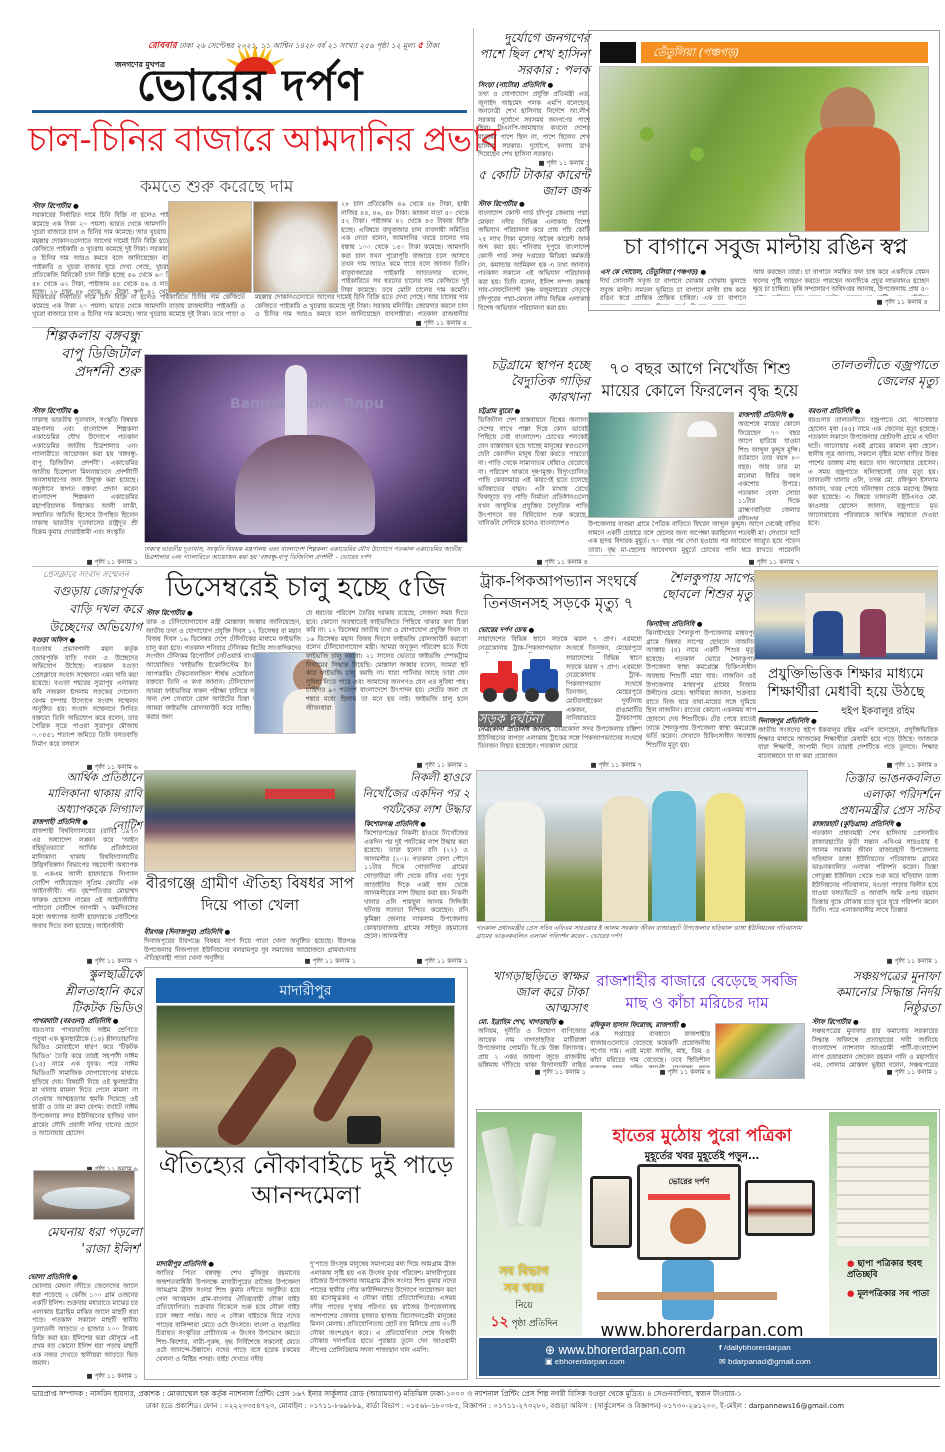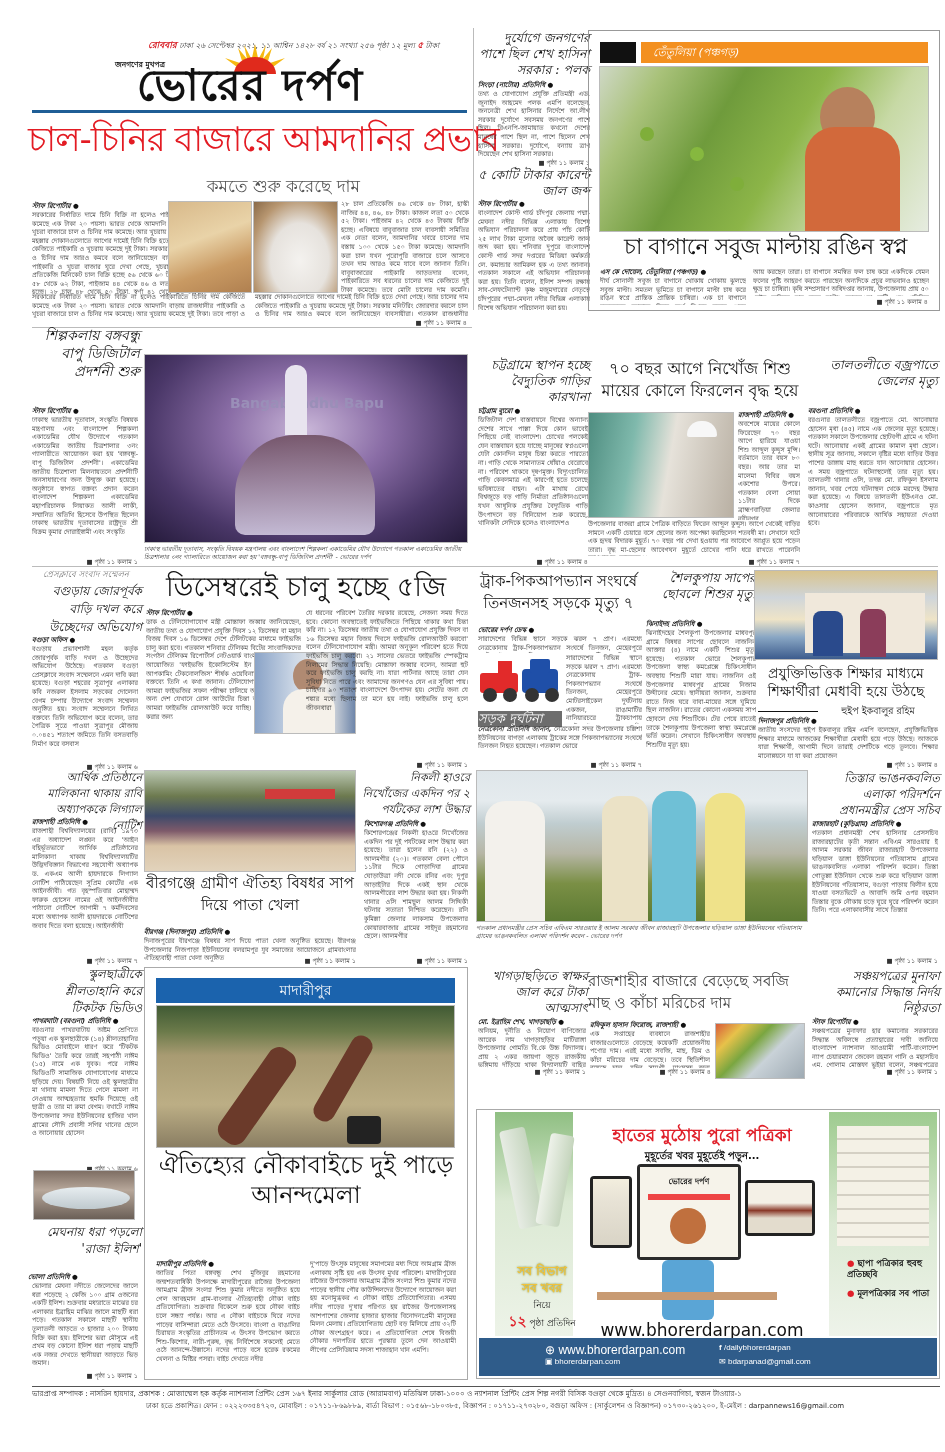--- a/index.html
+++ b/index.html
@@ -34,21 +34,21 @@
       <polygon points="65,14 53,23 50,19"></polygon>
       <polygon points="24,1 31,14 27,15"></polygon>
       <polygon points="46,1 43,15 39,14"></polygon>
   </g>
   <path d="M14,30 A21,17 0 0 1 56,30 Z" fill="#e02a1c"></path>
 </svg>
 <div class="abs" style="left:90px;top:62px;width:320px;font-family:'DejaVu Sans',sans-serif;font-weight:bold;font-size:43px;line-height:46px;color:#111;letter-spacing:1px;text-align:center">ভোরের দর্পণ</div>
 <div class="abs" style="left:32px;top:110px;width:435px;height:3px;background:#1f5e96"></div>
 
 <div class="abs" style="left:28px;top:118px;width:440px;font-family:'DejaVu Sans',sans-serif;font-size:34px;line-height:42px;color:#e31b23;text-align:center;white-space:nowrap;letter-spacing:-1px">চাল-চিনির বাজারে আমদানির প্রভাব</div>
-<div class="abs" style="left:140px;top:175px;width:220px;font-family:'DejaVu Sans',sans-serif;font-size:17px;line-height:22px;color:#555;text-align:right">কমতে শুরু করেছে দাম</div>
+<div class="abs" style="left:140px;top:175px;width:220px;font-family:'DejaVu Sans',sans-serif;font-size:17px;line-height:22px;color:#555;text-align:left">কমতে শুরু করেছে দাম</div>
 <div class="abs by" style="left:32px;top:202px"><span>স্টাফ রিপোর্টার</span> ●</div>
 <div class="abs txt" style="left:32px;top:211px;width:213px;height:83px">সরকারের নির্ধারিত দামে চিনি বিক্রি না হলেও পাইকারিতে চিনির দাম কেজিতে কমেছে এক টাকা ২০ পয়সা। ভারত থেকে আমদানি বাড়ায় রাজধানীর পাইকারি ও খুচরা বাজারে চাল ও চিনির দাম কমেছে। আর খুচরায় কমেছে দুই টাকা। তবে পাড়া ও মহল্লার দোকানগুলোতে আগের দামেই চিনি বিক্রি হতে দেখা গেছে। আর চালের দাম কেজিতে পাইকারি ও খুচরায় কমেছে দুই টাকা। সরকার মনিটরিং জোরদার করলে চাল ও চিনির দাম আরও কমবে বলে জানিয়েছেন ব্যবসায়ীরা। গতকাল রাজধানীর পাইকারি ও খুচরা বাজার ঘুরে দেখা গেছে, খুচরা বাজারে জাত ও মানভেদে প্রতিকেজি মিনিকেট চাল বিক্রি হচ্ছে ৫৬ থেকে ৬০ টাকায়, নাজিরশাইল প্রতিকেজি ৫৮ থেকে ৬২ টাকা, পাইজাম ৪৪ থেকে ৪৬ ও লতা ৫৩ থেকে ৫৪ টাকায় বিক্রি হচ্ছে। ২৮ চাল ৪৮ থেকে ৫০ টাকা, স্বর্ণা ৪১ থেকে ৪৪ টাকায়। আর পাইকারি বাজারে প্রতিকেজি মিনিকেট মানভেদে ৫২, ৫৪, ৫৭ টাকা। নাজিরশাইল ৫৫, ৫৮, ৬২ টাকা।</div>
 <div class="abs photo" style="left:168px;top:201px;width:84px;height:92px;background:linear-gradient(160deg,#d8b98a 0%,#e9d3a8 40%,#c99a63 70%,#b08050 100%)"></div>
 <div class="abs photo" style="left:253px;top:201px;width:85px;height:92px;background:radial-gradient(ellipse at 55% 65%,#f4f2ef 0%,#e6e2dd 45%,#b79670 75%,#8a6a48 100%)"></div>
 <div class="abs txt" style="left:341px;top:200px;width:128px;height:92px">২৮ চাল প্রতিকেজি ৪৬ থেকে ৪৮ টাকা, হাস্কী নাজির ৪৪, ৪৬, ৪৮ টাকা। কাজল লতা ৫০ থেকে ৫২ টাকা। পাইজাম ৪২ থেকে ৪৩ টাকায় বিক্রি হচ্ছে। এবিষয়ে বাবুবাজার চাল ব্যবসায়ী সমিতির এক নেতা বলেন, আমদানির খবরে চালের দাম বস্তায় ১০০ থেকে ১৫০ টাকা কমেছে। আমদানি করা চাল যখন পুরোপুরি বাজারে চলে আসবে তখন দাম আরও কমে যাবে বলে জানান তিনি। বাবুবাজারের পাইকারি আড়তদার বলেন, পাইকারিতে সব ধরনের চালের দাম কেজিতে দুই টাকা কমেছে। তবে মোটা চালের দাম কমেনি। সামনে চালের দাম আরও কমবে। বাবুবাজারের পাইকারি বাজারের সরাজ আড়তের ম্যানেজার মো. সাব্বির বলেন, ভারত থেকে আমদানি করা চাল বাজারে আসায় এক মাসের ব্যবধানে বস্তায় ১০০ থেকে ১৫০ টাকা কমেছে। দাম কমলেও বিক্রি কমে গেছে। তবে ভারত থেকে যে পরিমাণ চাল আমদানি হচ্ছে তাতে চালের দাম আরও কমার কথা। চালের দাম কেজিতে দুই টাকা না পাঁচ টাকা কম</div>
 <div class="abs txt" style="left:32px;top:293px;width:436px;height:26px;column-count:2;column-gap:10px"><span>সরকারের নির্ধারিত দামে চিনি বিক্রি না হলেও পাইকারিতে চিনির দাম কেজিতে কমেছে এক টাকা ২০ পয়সা। ভারত থেকে আমদানি বাড়ায় রাজধানীর পাইকারি ও খুচরা বাজারে চাল ও চিনির দাম কমেছে। আর খুচরায় কমেছে দুই টাকা। তবে পাড়া ও মহল্লার দোকানগুলোতে আগের দামেই চিনি বিক্রি হতে দেখা গেছে। আর চালের দাম কেজিতে পাইকারি ও খুচরায় কমেছে দুই টাকা। সরকার মনিটরিং জোরদার করলে চাল ও চিনির দাম আরও কমবে বলে জানিয়েছেন ব্যবসায়ীরা। গতকাল রাজধানীর পাইকারি ও খুচরা বাজার ঘুরে দেখা গেছে, খুচরা বাজারে জাত ও মানভেদে প্রতিকেজি মিনিকেট চাল বিক্রি হচ্ছে ৫৬ থেকে ৬০ টাকায়, নাজিরশাইল প্রতিকেজি ৫৮ থেকে ৬২ টাকা, পাইজাম ৪৪ থেকে ৪৬ ও লতা ৫৩ থেকে ৫৪ টাকায় বিক্রি হচ্ছে। ২৮ চাল ৪৮ থেকে ৫০ টাকা, স্বর্ণা ৪১ থেকে ৪৪ টাকায়। আর পাইকারি বাজারে প্রতিকেজি মিনিকেট মানভেদে ৫২, ৫৪, ৫৭ টাকা। নাজিরশাইল ৫৫, ৫৮, ৬২ টাকা।</span></div>
 <div class="abs cont" style="left:395px;top:318px;width:72px">■ পৃষ্ঠা ১১ কলাম ৪</div>
 
 <div class="abs vr" style="left:473px;top:28px;height:282px"></div>
 <div class="abs hd" style="left:478px;top:30px;width:112px;font-size:12.5px;line-height:16px">দুর্যোগে জনগণের পাশে ছিল শেখ হাসিনা সরকার : পলক</div>
@@ -211,33 +211,33 @@
 <div class="abs" style="left:150px;top:1150px;width:312px;font-family:'DejaVu Sans',sans-serif;font-size:24px;line-height:30px;color:#111;text-align:center">ঐতিহ্যের নৌকাবাইচে দুই পাড়ে আনন্দমেলা</div>
 <div class="abs by" style="left:156px;top:1260px"><span>মাদারীপুর প্রতিনিধি</span> ●</div>
 <div class="abs txt" style="left:156px;top:1269px;width:144px;height:106px">জাতির পিতা বঙ্গবন্ধু শেখ মুজিবুর রহমানের জন্মশতবার্ষিকী উপলক্ষে মাদারীপুরের রাজৈর উপজেলা আমগ্রাম ব্রীজ সংলগ্ন শিশু কুমার নদীতে অনুষ্ঠিত হয়ে গেল আবহমান গ্রাম-বাংলার ঐতিহ্যবাহী নৌকা বাইচ প্রতিযোগিতা। শুক্রবার বিকেলে শুরু হয়ে নৌকা বাইচ চলে সন্ধ্যা পর্যন্ত। আর এ নৌকা বাইচকে ঘিরে নদের পাড়ের বাসিন্দারা মেতে ওঠে উৎসবে। বাংলা ও বাঙালির চিরায়ত সংস্কৃতির প্রাচীনতম এ উৎসব উপভোগ করতে শিশু-কিশোর, নারী-পুরুষ, বৃদ্ধ নির্বিশেষে সকলেই মেতে ওঠে আনন্দে-উল্লাসে। নদের পাড়ে বসে হরেক রকমের খেলনা ও মিষ্টির পসরা। বাইচ দেখতে নদীর</div>
 <div class="abs txt" style="left:310px;top:1260px;width:146px;height:115px">দু'পাড়ে উৎসুক মানুষের সমাগমের মধ্য দিয়ে আমগ্রাম ব্রীজ এলাকায় সৃষ্টি হয় এক উৎসব মুখর পরিবেশ। মাদারীপুরের রাজৈর উপজেলার আমগ্রাম ব্রীজ সংলগ্ন শিশু কুমার নদের পাড়ের স্থানীয় গৌর কাউন্সিলদের উদ্যোগে আয়োজন করা হয় মনোমুগ্ধকর এ নৌকা বাইচ প্রতিযোগিতার। এসময় নদীর পাড়ের দু'ধার পরিণত হয় রাজৈর উপজেলাসহ আশপাশের জেলার হাজার হাজার বিনোদনপ্রেমী মানুষের মিলন মেলায়। প্রতিযোগিতায় ছোট বড় মিলিয়ে প্রায় ৩২টি নৌকা অংশগ্রহণ করে। এ প্রতিযোগিতা শেষে বিজয়ী নৌকার দলপতির হাতে পুরস্কার তুলে দেন আওয়ামী লীগের প্রেসিডিয়াম সদস্য শাজাহান খান এমপি।</div>
 
 <div class="abs hd" style="left:476px;top:968px;width:112px;font-size:12px;line-height:16px">খাগড়াছড়িতে স্বাক্ষর জাল করে টাকা আত্মসাৎ</div>
 <div class="abs by" style="left:478px;top:1018px"><span>মো. ইব্রাহিম শেখ, খাগড়াছড়ি</span> ●</div>
 <div class="abs txt" style="left:478px;top:1027px;width:108px;height:42px">অনিয়ম, দুর্নীতি ও নিয়োগ বাণিজ্যের আরেক নাম খাগড়াছড়ির মাটিরাঙ্গা উপজেলার গোমতি বি.কে উচ্চ বিদ্যালয়। প্রায় ২ একর জায়গা জুড়ে রাজকীয় ভঙ্গিমায় দাঁড়িয়ে থাকা বিদ্যালয়টি বাহির থেকে দেখতে দৃষ্টি নন্দন হলেও এর ভিতরে রয়েছে অসংখ্য দুর্নীতি। মূলত</div>
 <div class="abs cont" style="left:520px;top:1067px;width:66px">■ পৃষ্ঠা ১১ কলাম ১</div>
 
-<div class="abs" style="left:588px;top:970px;width:218px;font-family:'DejaVu Sans',sans-serif;font-size:15px;line-height:22px;color:#404040;">রাজশাহীর বাজারে বেড়েছে সবজি মাছ ও কাঁচা মরিচের দাম</div>
+<div class="abs" style="left:588px;top:970px;width:218px;font-family:'DejaVu Sans',sans-serif;font-size:15px;line-height:22px;color:#6d28d9;text-align:center">রাজশাহীর বাজারে বেড়েছে সবজি মাছ ও কাঁচা মরিচের দাম</div>
 <div class="abs by" style="left:590px;top:1021px"><span>রফিকুল হাসান ফিরোজ, রাজশাহী</span> ●</div>
 <div class="abs txt" style="left:590px;top:1030px;width:120px;height:38px">এক সপ্তাহের ব্যবধানে রাজশাহীর বাজারগুলোতে বেড়েছে কয়েকটি প্রয়োজনীয় পণ্যের দাম। এরই মধ্যে সবজি, মাছ, ডিম ও কাঁচা মরিচের দাম বেড়েছে। তবে স্থিতিশীল রয়েছে চাল, মুদির সামগ্রী, মাংসসহ অন্য পণ্যগুলোর দাম। মাছের বাজারে প্রত্যেকটি মাছের দাম বেড়েছে কেজি প্রতি ৫০ থেকে</div>
 <div class="abs photo" style="left:715px;top:1023px;width:90px;height:56px;background:linear-gradient(135deg,#d95c3a 0%,#e7c24a 20%,#7aa640 40%,#c9d2d8 60%,#9eaab3 100%)"></div>
 <div class="abs cont" style="left:645px;top:1067px;width:66px">■ পৃষ্ঠা ১১ কলাম ৪</div>
 
 <div class="abs hd" style="left:810px;top:968px;width:130px;font-size:12px;line-height:16px">সঞ্চয়পত্রের মুনাফা কমানোর সিদ্ধান্ত নির্দয় নিষ্ঠুরতা</div>
 <div class="abs by" style="left:812px;top:1018px"><span>স্টাফ রিপোর্টার</span> ●</div>
 <div class="abs txt" style="left:812px;top:1027px;width:126px;height:42px">সঞ্চয়পত্রের মুনাফার হার কমানোর সরকারের সিদ্ধান্ত অবিলম্বে প্রত্যাহারের দাবী জানিয়ে বাংলাদেশ ন্যাশনাল আওয়ামী পার্টি-বাংলাদেশ ন্যাপ চেয়ারম্যান জেবেল রহমান গানি ও মহাসচিব এম. গোলাম মোস্তফা ভুইয়া বলেন, সঞ্চয়পত্রের মুনাফার হার কমানোর সরকারী সিদ্ধান্ত</div>
 <div class="abs cont" style="left:870px;top:1067px;width:68px">■ পৃষ্ঠা ১১ কলাম ১</div>
 
 <div class="abs" style="left:476px;top:1109px;width:464px;height:270px;border:1px solid #aaa;background:#fff">
-  <div style="position:absolute;left:18px;top:2px;width:78px;height:224px;background:linear-gradient(180deg,#8fbf82 0%,#dbe9d3 40%,#edf3e8 100%)">
+  <div style="position:absolute;left:0;top:2px;width:105px;height:224px;background:linear-gradient(180deg,#8fbf82 0%,#dbe9d3 40%,#edf3e8 100%)">
     <div style="position:absolute;left:14px;top:16px;width:26px;height:100px;background:linear-gradient(90deg,#e7ece4,#c6d6bf);transform:rotate(-12deg);border-radius:4px"></div>
     <div style="position:absolute;left:48px;top:22px;width:24px;height:92px;background:linear-gradient(90deg,#eef2ea,#c5d5bd);transform:rotate(10deg);border-radius:4px"></div>
     <div style="position:absolute;left:0;top:150px;width:94px;text-align:center;font-family:'DejaVu Sans',sans-serif;font-weight:bold;font-size:12px;color:#f2c23a;text-shadow:0 0 2px #6a8a3a">সব বিভাগ</div>
     <div style="position:absolute;left:0;top:167px;width:94px;text-align:center;font-family:'DejaVu Sans',sans-serif;font-weight:bold;font-size:12px;color:#f2c23a;text-shadow:0 0 2px #6a8a3a">সব খবর</div>
     <div style="position:absolute;left:0;top:186px;width:94px;text-align:center;font-family:'DejaVu Sans',sans-serif;font-size:9px;color:#111">নিয়ে</div>
     <div style="position:absolute;left:0;top:198px;width:94px;text-align:center;font-family:'DejaVu Sans',sans-serif;font-size:9px;color:#111"><span style="color:#e0202a;font-size:14px;font-weight:bold">১২</span> <span>পৃষ্ঠা প্রতিদিন</span></div>
   </div>
   <div style="position:absolute;left:100px;top:12px;width:250px;text-align:center;font-family:'DejaVu Sans',sans-serif;font-weight:bold;font-size:17px;color:#e0202a">হাতের মুঠোয় পুরো পত্রিকা</div>
   <div style="position:absolute;left:100px;top:38px;width:250px;text-align:center;font-family:'DejaVu Sans',sans-serif;font-weight:bold;font-size:10px;color:#111">মুহূর্তের খবর মুহূর্তেই পড়ুন...</div>
   <div style="position:absolute;left:113px;top:66px;width:42px;height:72px;background:#222;border-radius:4px;padding:3px">
@@ -257,20 +257,20 @@
   <div style="position:absolute;left:120px;top:182px;width:180px;height:8px;background:#c89a72"></div>
   <div style="position:absolute;left:95px;top:210px;width:260px;text-align:center;font-family:'DejaVu Sans',sans-serif;font-size:17px;color:#111">www.bhorerdarpan.com</div>
   <div style="position:absolute;left:352px;top:2px;width:108px;height:224px;background:linear-gradient(180deg,#9ecb8f 0%,#dbe9d3 50%,#eef3ea 100%)">
     <div style="position:absolute;left:8px;top:14px;width:92px;height:120px;background:repeating-linear-gradient(180deg,#f4f1e6 0 12px,#d4d0c4 12px 14px)"></div>
     <div style="position:absolute;left:18px;top:146px;width:86px;font-family:'DejaVu Sans',sans-serif;font-weight:bold;font-size:8.5px;line-height:11px;color:#111"><span style="color:#e0202a">●</span> <span>ছাপা পত্রিকার হুবহু প্রতিচ্ছবি</span></div>
     <div style="position:absolute;left:18px;top:176px;width:86px;font-family:'DejaVu Sans',sans-serif;font-weight:bold;font-size:8.5px;line-height:11px;color:#111"><span style="color:#e0202a">●</span> <span>মূলপত্রিকার সব পাতা</span></div>
   </div>
   <div style="position:absolute;left:2px;top:228px;width:458px;height:38px;background:#2f5c8a">
     <div style="position:absolute;left:66px;top:5px;font-family:'Liberation Sans',sans-serif;font-size:12px;color:#fff"><span>⊕</span> <span>www.bhorerdarpan.com</span></div>
     <div style="position:absolute;left:240px;top:5px;font-family:'Liberation Sans',sans-serif;font-size:8px;color:#fff"><span style="font-weight:bold">f</span> <span>/dailybhorerdarpan</span></div>
-    <div style="position:absolute;left:66px;top:19px;font-family:'Liberation Sans',sans-serif;font-size:8px;color:#fff"><span>▣</span> <span>bhorerdarpan.com</span></div>
+    <div style="position:absolute;left:66px;top:19px;font-family:'Liberation Sans',sans-serif;font-size:8px;color:#fff"><span>▣</span> <span>ebhorerdarpan.com</span></div>
     <div style="position:absolute;left:240px;top:19px;font-family:'Liberation Sans',sans-serif;font-size:8px;color:#fff"><span>✉</span> <span>bdarpanad@gmail.com</span></div>
   </div>
 </div>
 
 <div class="abs" style="left:32px;top:1386px;width:908px;height:1px;background:#555"></div>
 <div class="abs" style="left:32px;top:1389px;width:908px;font-family:'DejaVu Sans',sans-serif;font-size:7.2px;line-height:10px;color:#222;white-space:nowrap;overflow:hidden">ভারপ্রাপ্ত সম্পাদক : নাসরিন হায়দার, প্রকাশক : মোজাম্মেল হক কর্তৃক ন্যাশনাল প্রিন্টিং প্রেস ১৬৭ ইনার সার্কুলার রোড (আরামবাগ) মতিঝিল ঢাকা-১০০০ ও ন্যাশনাল প্রিন্টিং প্রেস শিল্প নগরী বিসিক বগুড়া থেকে মুদ্রিত। ৪ সেগুনবাগিচা, স্বজন টাওয়ার-১</div>
 <div class="abs" style="left:50px;top:1401px;width:890px;font-family:'DejaVu Sans',sans-serif;font-size:7px;line-height:10px;color:#222;white-space:nowrap;overflow:hidden;text-align:center">ঢাকা হতে প্রকাশিত। ফোন : ০২২২৩৩৫৪৭২৩, মোবাইল : ০১৭১১-৮৬৯৮৮৯, বার্তা বিভাগ : ০১৫৬৮-১৮০৩৮৫, বিজ্ঞাপন : ০১৭১১-২৭৩২৮০, বগুড়া অফিস : (সার্কুলেশন ও বিজ্ঞাপন) ০১৭৩০-২৬১২০০, ই-মেইল : darpannews16@gmail.com</div>
 
 </body></html>

